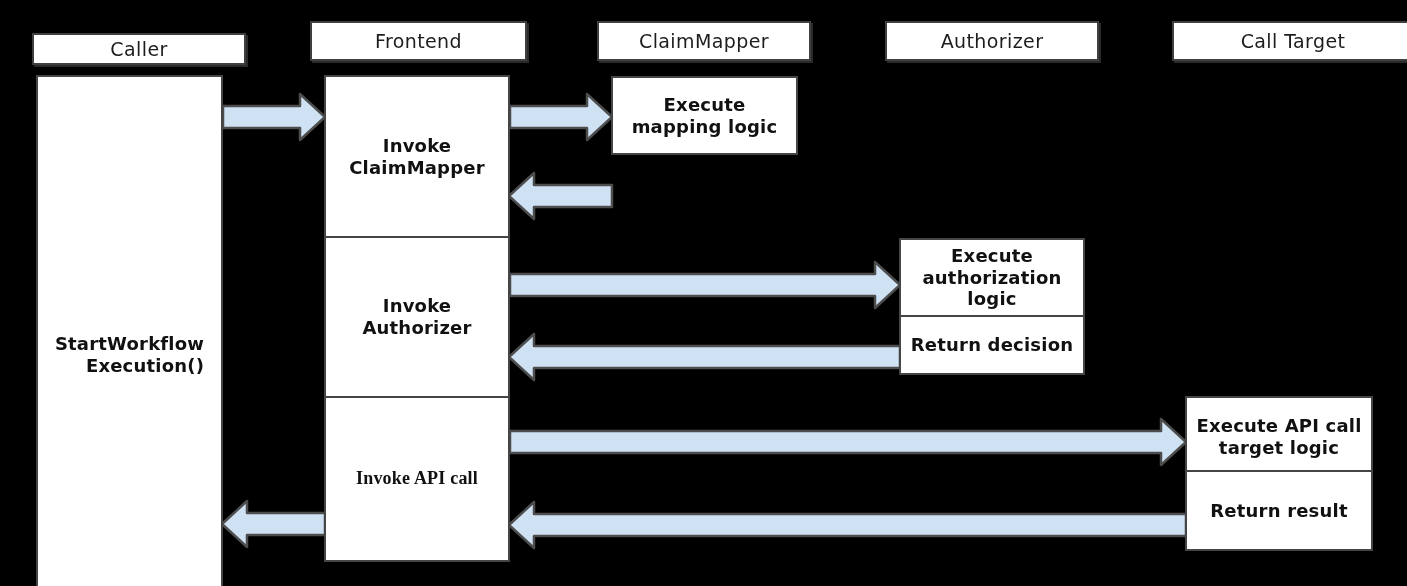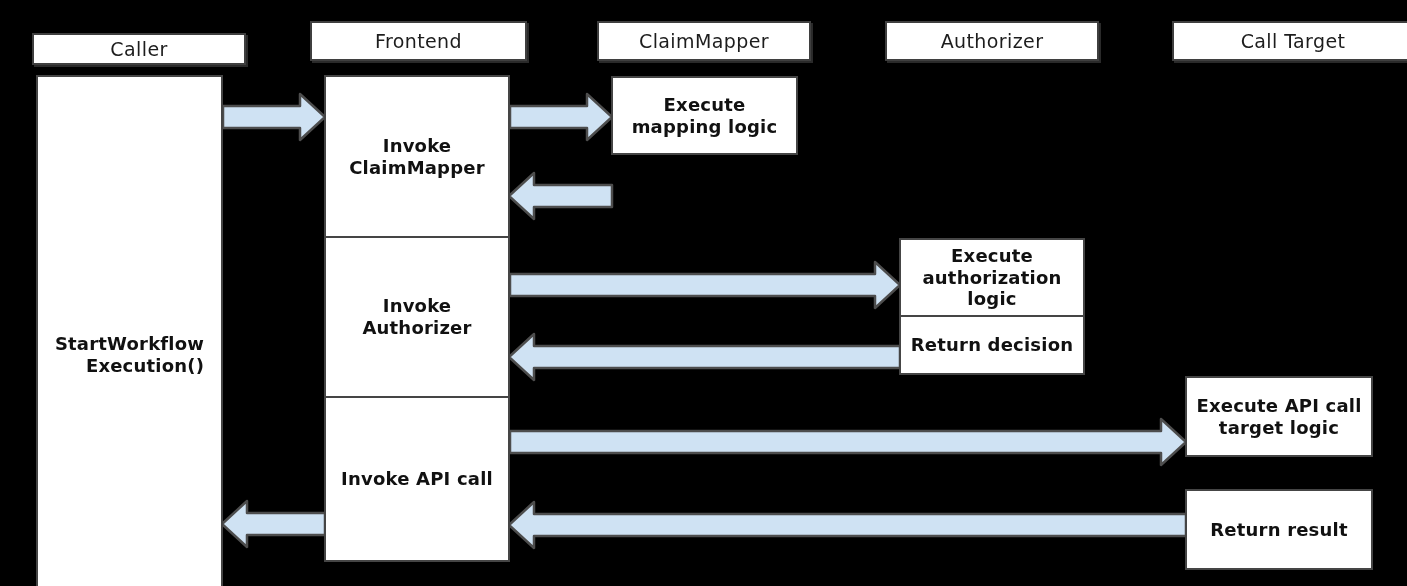--- a/index.html
+++ b/index.html
@@ -74,35 +74,35 @@
 Execution()</span>
     </div>
     <div class="node" style="left: 324px; top: 75px; width: 186px; height: 163px;">
       <span>Invoke
 ClaimMapper</span>
     </div>
     <div class="node" style="left: 324px; top: 236px; width: 186px; height: 162px;">
       <span>Invoke
 Authorizer</span>
     </div>
-    <div class="node" style="left: 324px; top: 396px; width: 186px; height: 166px;">
+    <div class="node" style="left: 324px; top: 396px; width: 186px; height: 166px; font-family: Liberation Serif, serif;">
       <span>Invoke API call</span>
     </div>
     <div class="node" style="left: 611px; top: 76px; width: 187px; height: 79px;">
       <span>Execute
 mapping logic</span>
     </div>
     <div class="node" style="left: 899px; top: 238px; width: 186px; height: 79px;">
       <span>Execute
 authorization
 logic</span>
     </div>
     <div class="node" style="left: 899px; top: 315px; width: 186px; height: 60px;">
       <span>Return decision</span>
     </div>
-    <div class="node" style="left: 1185px; top: 376px; width: 188px; height: 81px;">
+    <div class="node" style="left: 1185px; top: 396px; width: 188px; height: 81px;">
       <span>Execute API call
 target logic</span>
     </div>
-    <div class="node" style="left: 1185px; top: 489px; width: 188px; height: 81px;">
+    <div class="node" style="left: 1185px; top: 470px; width: 188px; height: 81px;">
       <span>Return result</span>
     </div>
   </div>
 
 </body></html>

